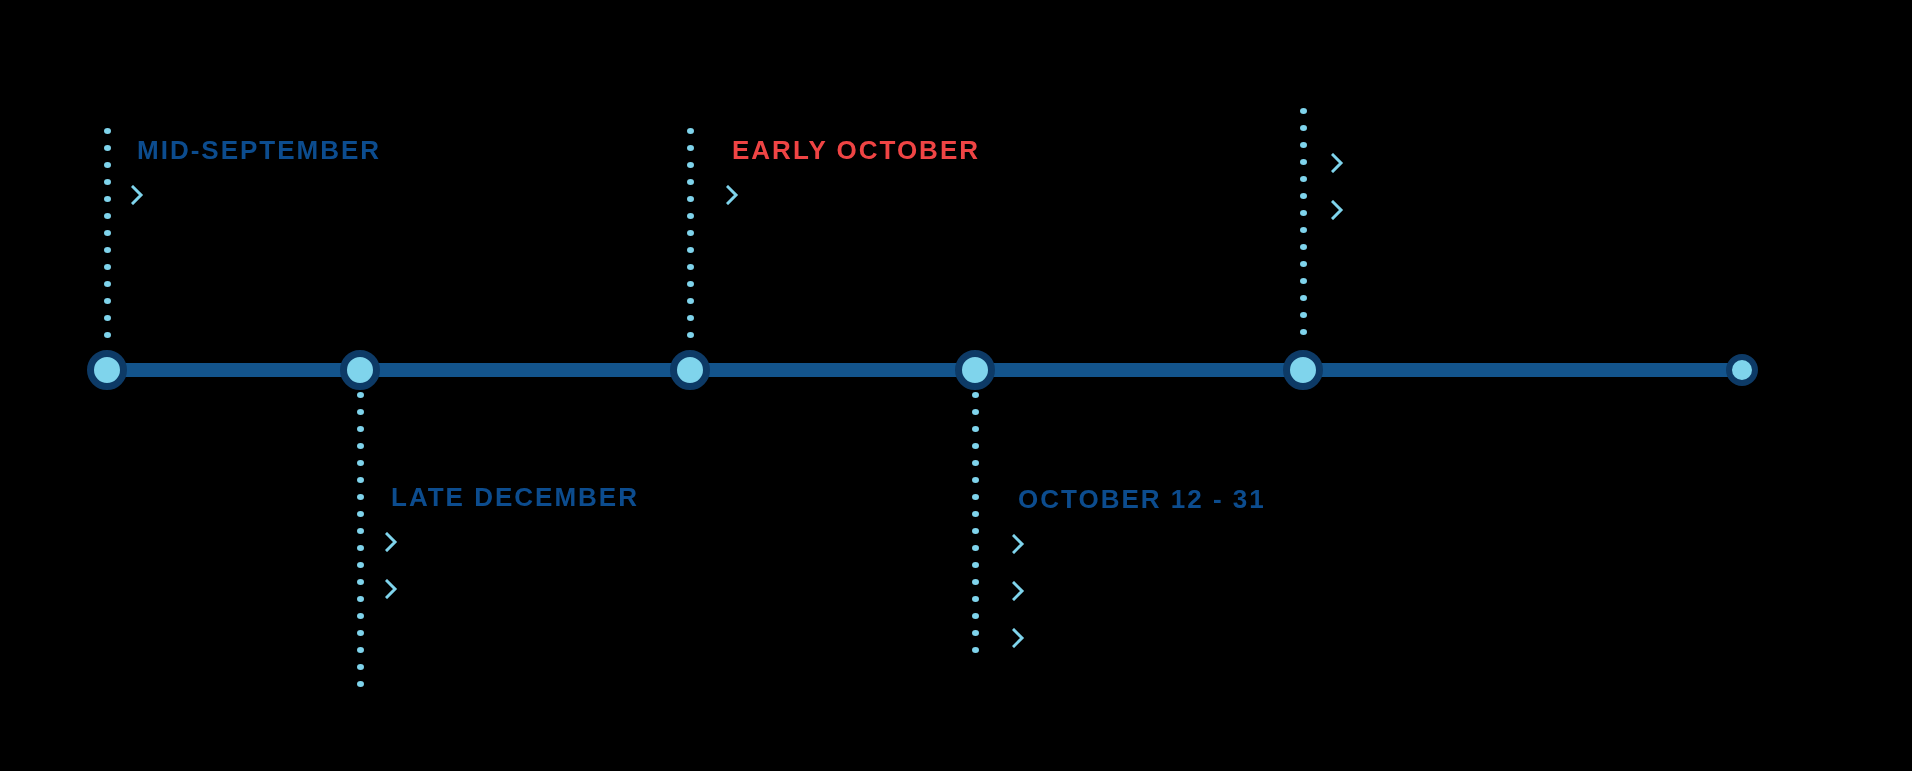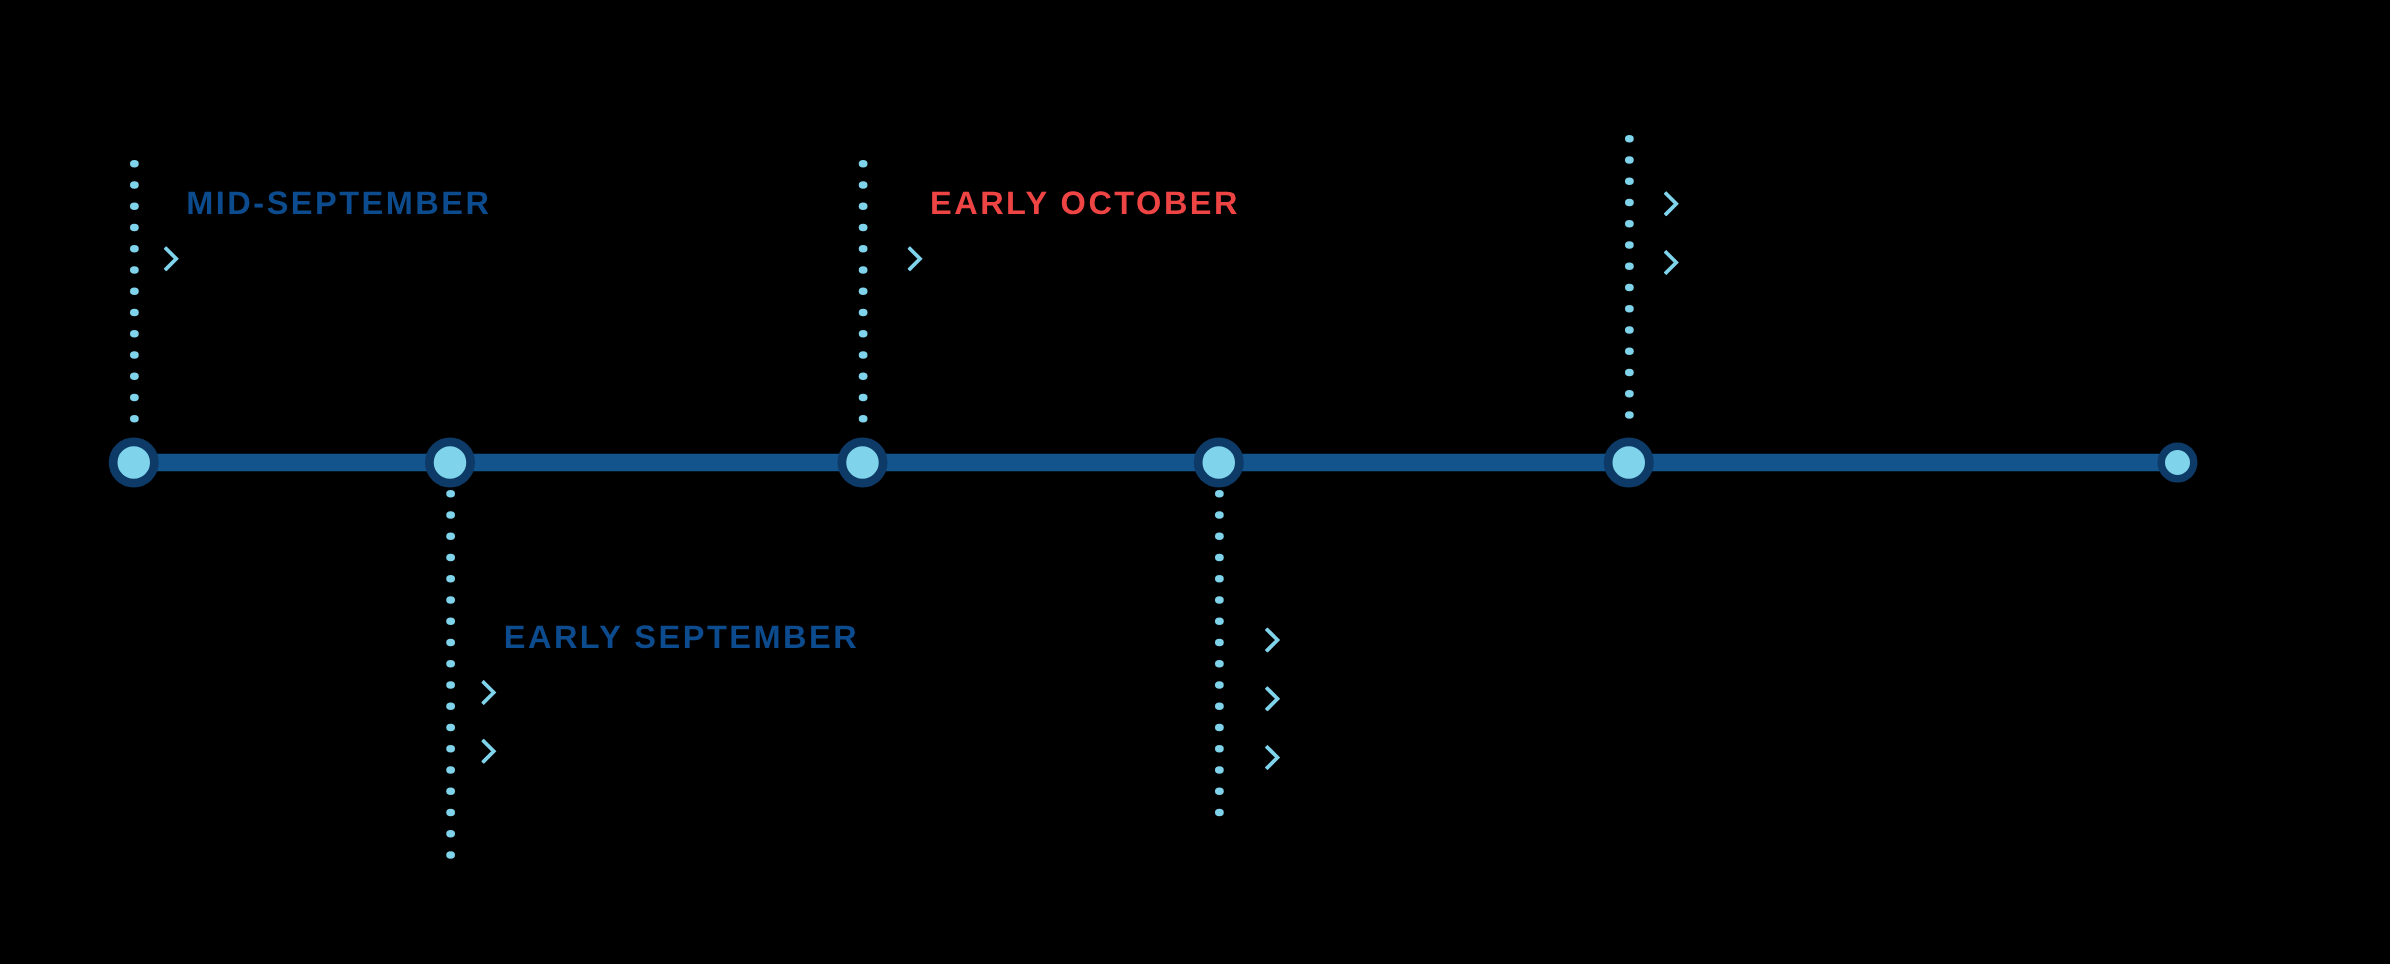--- a/index.html
+++ b/index.html
@@ -38,21 +38,21 @@
     display:block;
     width:7px;height:6px;
     border-radius:50%;
     background:#7FD4EC;
     margin-bottom:11px;
   }
 
   
   .block{position:absolute;}
   .block h3{
-    margin:18px;
+    margin:6px;
     font-size:26px;
     font-weight:bold;
     letter-spacing:2.0px;
     color:#0C4C8E;
     white-space:nowrap;
     line-height:1;
     font-family:"Liberation Sans", sans-serif;
   }
   .bullets{margin-top:22px;}
   .bullet{
@@ -178,21 +178,21 @@
         <h3 style="color: rgb(12, 76, 142);">MID-SEPTEMBER</h3>
         <div class="bullets">
           <div class="bullet"><span class="chev">
               <svg width="13" height="20" viewBox="0 0 13 20" xmlns="http://www.w3.org/2000/svg">
                 <path d="M2 2 L10 10 L2 18" fill="none" stroke="#7FD4EC" stroke-width="3" stroke-linecap="square" stroke-linejoin="miter"></path>
               </svg>
             </span><span class="bullet-text"></span></div>
         </div>
       </div>
       <div class="block" style="left: 385px; top: 478px;">
-        <h3 style="color: rgb(12, 76, 142);">EARLY SEPTEMBER</h3>
+        <h3 style="color: rgb(12, 76, 142);">LATE DECEMBER</h3>
         <div class="bullets">
           <div class="bullet"><span class="chev">
               <svg width="13" height="20" viewBox="0 0 13 20" xmlns="http://www.w3.org/2000/svg">
                 <path d="M2 2 L10 10 L2 18" fill="none" stroke="#7FD4EC" stroke-width="3" stroke-linecap="square" stroke-linejoin="miter"></path>
               </svg>
             </span><span class="bullet-text"></span></div>
           <div class="bullet"><span class="chev">
               <svg width="13" height="20" viewBox="0 0 13 20" xmlns="http://www.w3.org/2000/svg">
                 <path d="M2 2 L10 10 L2 18" fill="none" stroke="#7FD4EC" stroke-width="3" stroke-linecap="square" stroke-linejoin="miter"></path>
               </svg>
@@ -203,20 +203,21 @@
         <h3 style="color: #ef4444;">EARLY OCTOBER</h3>
         <div class="bullets">
           <div class="bullet"><span class="chev">
               <svg width="13" height="20" viewBox="0 0 13 20" xmlns="http://www.w3.org/2000/svg">
                 <path d="M2 2 L10 10 L2 18" fill="none" stroke="#7FD4EC" stroke-width="3" stroke-linecap="square" stroke-linejoin="miter"></path>
               </svg>
             </span><span class="bullet-text"></span></div>
         </div>
       </div>
       <div class="block" style="left: 1012px; top: 480px;">
+        <h3 style="color: rgb(12, 76, 142);">OCTOBER 12 - 31</h3>
         <div class="bullets">
           <div class="bullet"><span class="chev">
               <svg width="13" height="20" viewBox="0 0 13 20" xmlns="http://www.w3.org/2000/svg">
                 <path d="M2 2 L10 10 L2 18" fill="none" stroke="#7FD4EC" stroke-width="3" stroke-linecap="square" stroke-linejoin="miter"></path>
               </svg>
             </span><span class="bullet-text"></span></div>
           <div class="bullet"><span class="chev">
               <svg width="13" height="20" viewBox="0 0 13 20" xmlns="http://www.w3.org/2000/svg">
                 <path d="M2 2 L10 10 L2 18" fill="none" stroke="#7FD4EC" stroke-width="3" stroke-linecap="square" stroke-linejoin="miter"></path>
               </svg>

